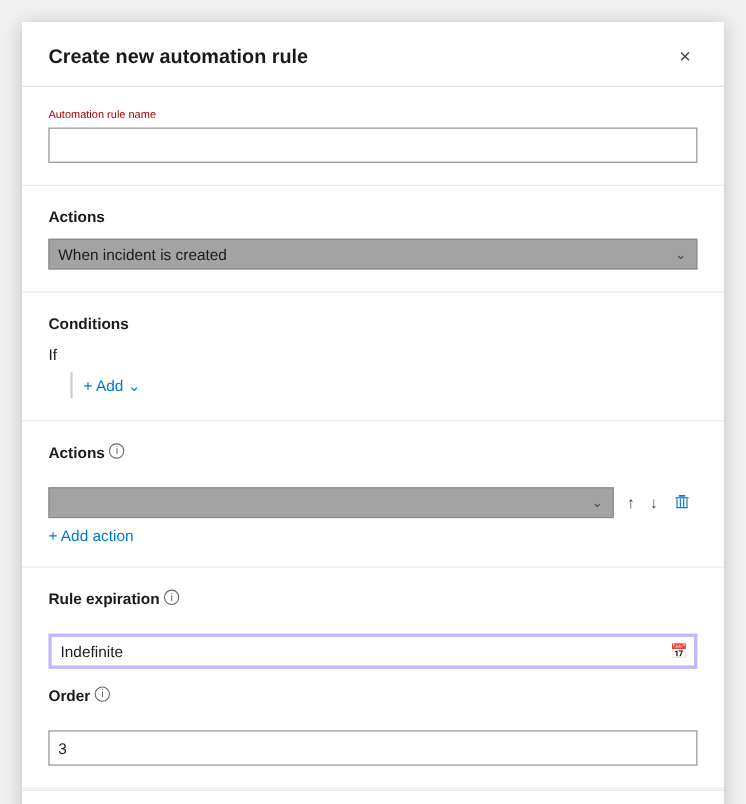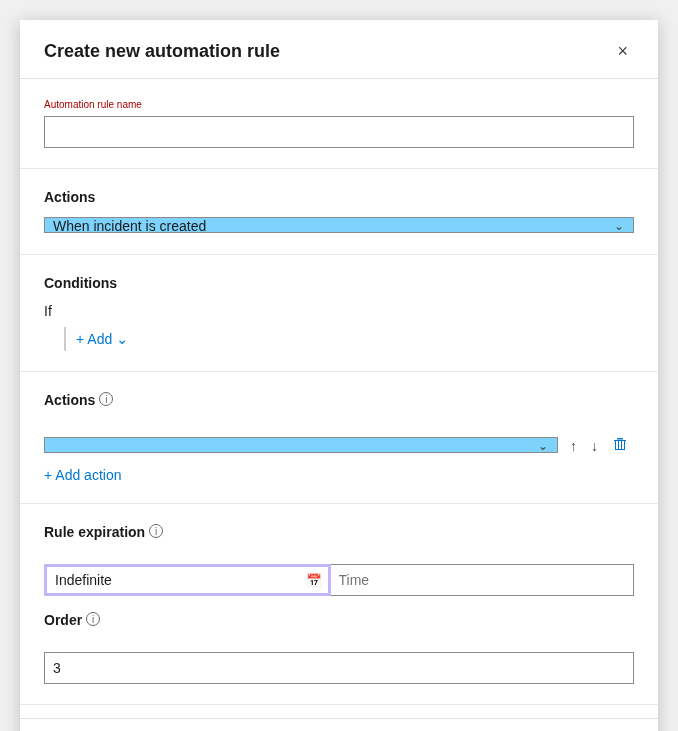--- a/index.html
+++ b/index.html
@@ -72,26 +72,26 @@
       font-weight: 600;
       color: #1a1a1a;
       margin-bottom: 12px;
     }
     .select-wrapper {
       position: relative;
       width: 100%;
     }
     .select-field {
       width: 100%;
-      height: 16px;
+      height: 28px;
       border: 1px solid #8a8a8a;
       padding: 0 32px 0 8px;
       font-size: 14px;
       appearance: none;
-      background: #7dd3fc;
+      background: #a3a3a3;
       cursor: pointer;
       color: #1a1a1a;
       outline: none;
     }
     .chevron-icon {
       position: absolute;
       right: 10px;
       top: 50%;
       transform: translateY(-50%);
       pointer-events: none;
@@ -311,21 +311,20 @@
     <div class="section">
       <div class="section-heading-row">
         <span class="section-heading">Rule expiration</span>
         <span class="info-icon">i</span>
       </div>
       <div class="expiration-row">
         <div class="expiration-date-wrapper">
           <input class="expiration-date-input" type="text" value="Indefinite" style="">
           <span class="calendar-icon">📅</span>
         </div>
-        <input class="expiration-time-input" type="text" placeholder="Time" style="">
       </div>
 
       <div style="margin-top:16px;">
         <div class="section-heading-row">
           <span class="section-heading">Order</span>
           <span class="info-icon">i</span>
         </div>
         <input class="order-input" type="text" value="3" style="">
       </div>
     </div>

